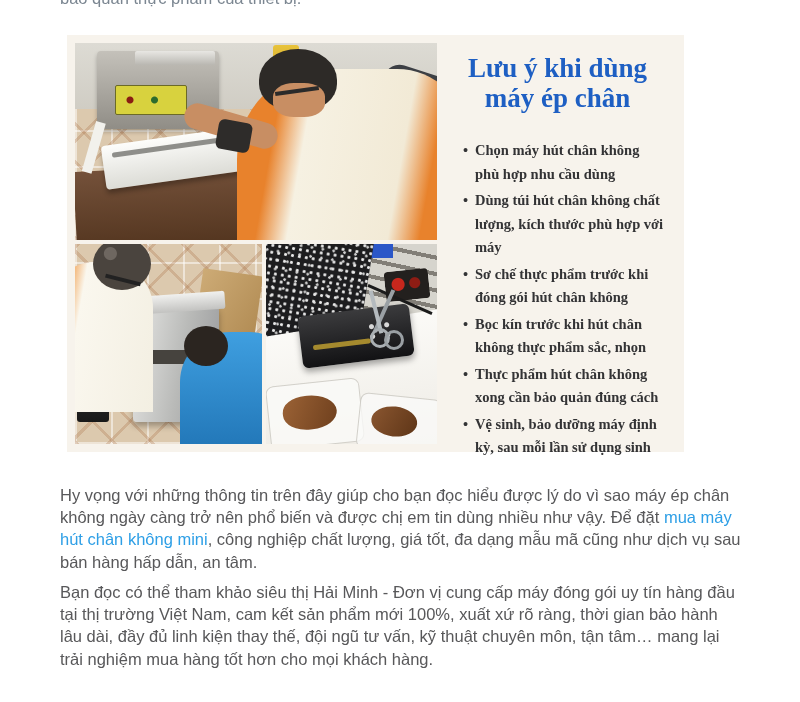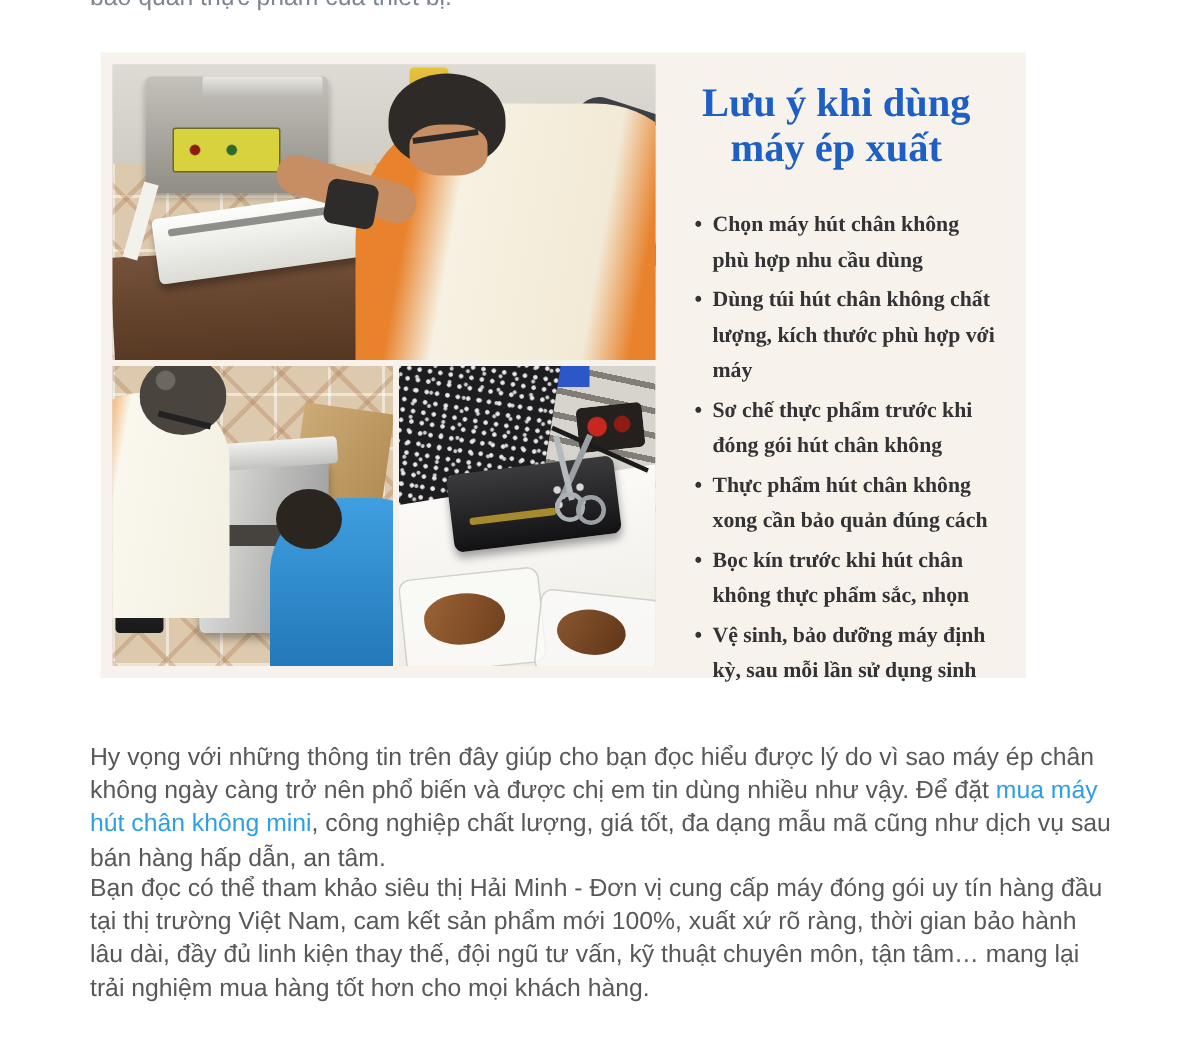--- a/index.html
+++ b/index.html
@@ -33,21 +33,21 @@
   .ig-title{margin-top:2px;text-align:center;color:#1e5fc3;font-weight:bold;
             font-size:27px;line-height:1.12;}
   .ig-title span{display:block;}
   .ig-bullets{margin:26px 0 0 0;padding:0 0 0 12px;list-style:none;
               color:#333335;font-weight:bold;font-size:14.5px;line-height:1.62;}
   .ig-bullets li{position:relative;padding-left:12px;margin-bottom:3px;}
   .ig-bullets li::before{content:"•";position:absolute;left:0;top:0;}
 
   
   .para{position:absolute;left:60px;width:684px;font-size:16.5px;line-height:22.4px;color:#58585a;}
-  .para-1{top:477px;}
+  .para-1{top:467px;}
   .para-2{top:564px;}
   .inline-link{color:#2e9fe6;text-decoration:none;cursor:pointer;}
 
   
   .sh{position:absolute;}
 
   
   .wall-top{left:0;top:0;right:0;height:70px;background:linear-gradient(#dddbd4,#cfccc3);}
   .chamber-machine{left:22px;top:8px;width:122px;height:78px;border-radius:4px;
       background:linear-gradient(#c4c1ba,#908d86);box-shadow:0 3px 4px rgba(0,0,0,.25);}
@@ -206,28 +206,28 @@
             <div class="sh food2"></div>
           </div>
         </div>
 
       </div>
     </div>
 
     <div class="text-panel">
       <div class="ig-title">
         <span>Lưu ý khi dùng</span>
-        <span>máy ép xuất</span>
+        <span>máy ép chân</span>
       </div>
       <ul class="ig-bullets">
         <li><span>Chọn máy hút chân không phù hợp nhu cầu dùng</span></li>
         <li><span>Dùng túi hút chân không chất lượng, kích thước phù hợp với máy</span></li>
         <li><span>Sơ chế thực phẩm trước khi đóng gói hút chân không</span></li>
+        <li><span>Bọc kín trước khi hút chân không thực phẩm sắc, nhọn</span></li>
         <li><span>Thực phẩm hút chân không xong cần bảo quản đúng cách</span></li>
-        <li><span>Bọc kín trước khi hút chân không thực phẩm sắc, nhọn</span></li>
         <li><span>Vệ sinh, bảo dưỡng máy định kỳ, sau mỗi lần sử dụng sinh</span></li>
       </ul>
     </div>
   </div>
 
   <p class="para para-1"><span>Hy vọng với những thông tin trên đây giúp cho bạn đọc hiểu được lý do vì sao máy ép chân không ngày càng trở nên phổ biến và được chị em tin dùng nhiều như vậy. Để đặt </span><a class="inline-link" href="#">mua máy hút chân không mini</a><span>, công nghiệp chất lượng, giá tốt, đa dạng mẫu mã cũng như dịch vụ sau bán hàng hấp dẫn, an tâm.</span></p>
 
   <p class="para para-2"><span>Bạn đọc có thể tham khảo siêu thị Hải Minh - Đơn vị cung cấp máy đóng gói uy tín hàng đầu tại thị trường Việt Nam, cam kết sản phẩm mới 100%, xuất xứ rõ ràng, thời gian bảo hành lâu dài, đầy đủ linh kiện thay thế, đội ngũ tư vấn, kỹ thuật chuyên môn, tận tâm… mang lại trải nghiệm mua hàng tốt hơn cho mọi khách hàng.</span></p>
 
 </div>

